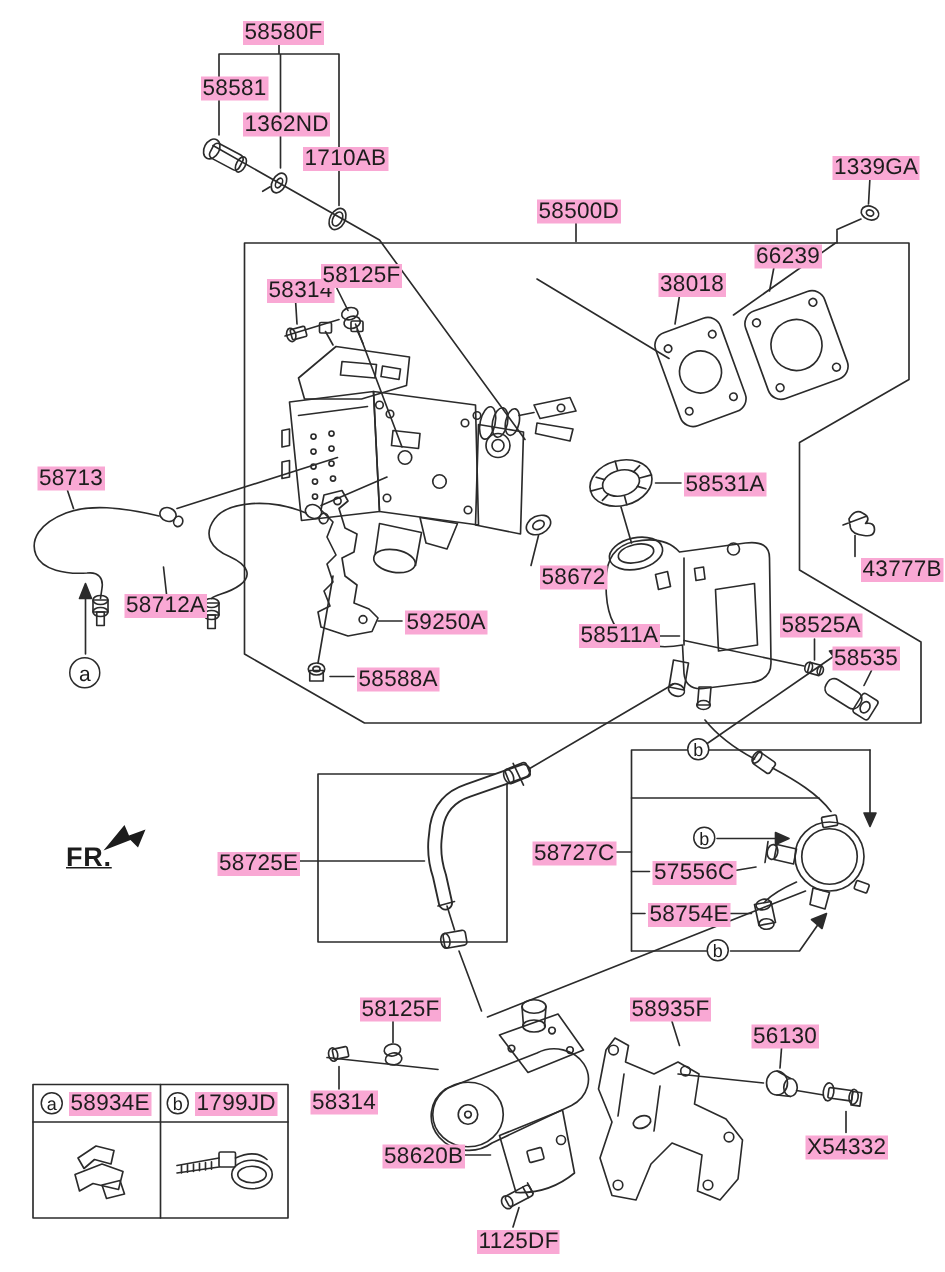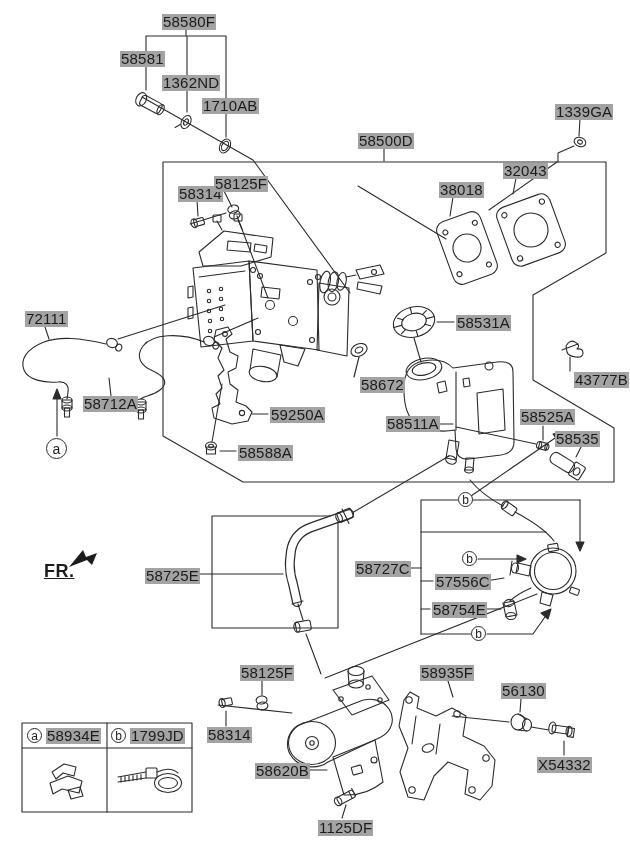--- a/index.html
+++ b/index.html
@@ -1,20 +1,20 @@
 <!DOCTYPE html>
 <html><head>
 <meta charset="utf-8">
 <style>
   html,body{margin:0;padding:0;background:#fff;}
   #stage{position:relative;width:630px;height:848px;background:#ffffff;overflow:hidden;
          font-family:"Liberation Sans",sans-serif;}
   #art{position:absolute;left:0;top:0;z-index:1;}
   .lbl{position:absolute;z-index:3;font-size:15px;line-height:1.05;color:#1c1c1c;
-       background:#a3a3a3;padding:0 1px;white-space:nowrap;letter-spacing:.2px;}
+       background:#f9a8d4;padding:0 1px;white-space:nowrap;letter-spacing:.2px;}
   .fr{font-weight:bold;font-size:18px;letter-spacing:.5px;background:transparent;text-decoration:underline;}
   .marker{position:absolute;z-index:3;border:1.4px solid #2b2b2b;border-radius:50%;
           background:#fff;display:flex;align-items:center;justify-content:center;
           color:#1c1c1c;box-sizing:border-box;}
   .marker.big{width:21px;height:21px;font-size:14px;}
   .marker.small{width:15px;height:15px;font-size:12px;}
   svg *{vector-effect:non-scaling-stroke;}
 </style>
 </head>
 <body>
@@ -374,30 +374,30 @@
     <ellipse cx="168" cy="783" rx="13.5" ry="9.5"></ellipse>
         <ellipse cx="168" cy="783" rx="9.5" ry="5.5"></ellipse>
     <rect x="146" y="768" width="11" height="10" rx="1"></rect>
     <path d="M 118 777 L 146 772 M 118 782 L 146 778"></path>
     <path d="M 121 777 L 121 782 M 125 776.5 L 125 781.5 M 129 776 L 129 781 M 133 775.5 L 133 780.5 M 137 775 L 137 780 M 141 774.5 L 141 779.5"></path>
     <path d="M 157 772 Q 170 766 178 773"></path>
   </g>
 </svg>
 
 <div class="lbl" style="left:162px;top:14px">58580F</div>
-<div class="lbl" style="left:120px;top:51px">58581</div>
+<div class="lbl" style="left:134px;top:51px">58581</div>
 <div class="lbl" style="left:162px;top:75px">1362ND</div>
 <div class="lbl" style="left:202px;top:98px">1710AB</div>
 <div class="lbl" style="left:555px;top:104px">1339GA</div>
 <div class="lbl" style="left:358px;top:133px">58500D</div>
-<div class="lbl" style="left:503px;top:163px">32043</div>
+<div class="lbl" style="left:503px;top:163px">66239</div>
 <div class="lbl" style="left:439px;top:182px">38018</div>
 <div class="lbl" style="left:178px;top:186px">58314</div>
 <div class="lbl" style="left:214px;top:176px">58125F</div>
-<div class="lbl" style="left:25px;top:311px">72111</div>
+<div class="lbl" style="left:25px;top:311px">58713</div>
 <div class="lbl" style="left:456px;top:315px">58531A</div>
 <div class="lbl" style="left:360px;top:377px">58672</div>
 <div class="lbl" style="left:574px;top:372px">43777B</div>
 <div class="lbl" style="left:83px;top:396px">58712A</div>
 <div class="lbl" style="left:270px;top:407px">59250A</div>
 <div class="lbl" style="left:386px;top:416px">58511A</div>
 <div class="lbl" style="left:520px;top:409px">58525A</div>
 <div class="lbl" style="left:555px;top:431px">58535</div>
 <div class="lbl" style="left:238px;top:445px">58588A</div>
 <div class="lbl" style="left:145px;top:568px">58725E</div>

